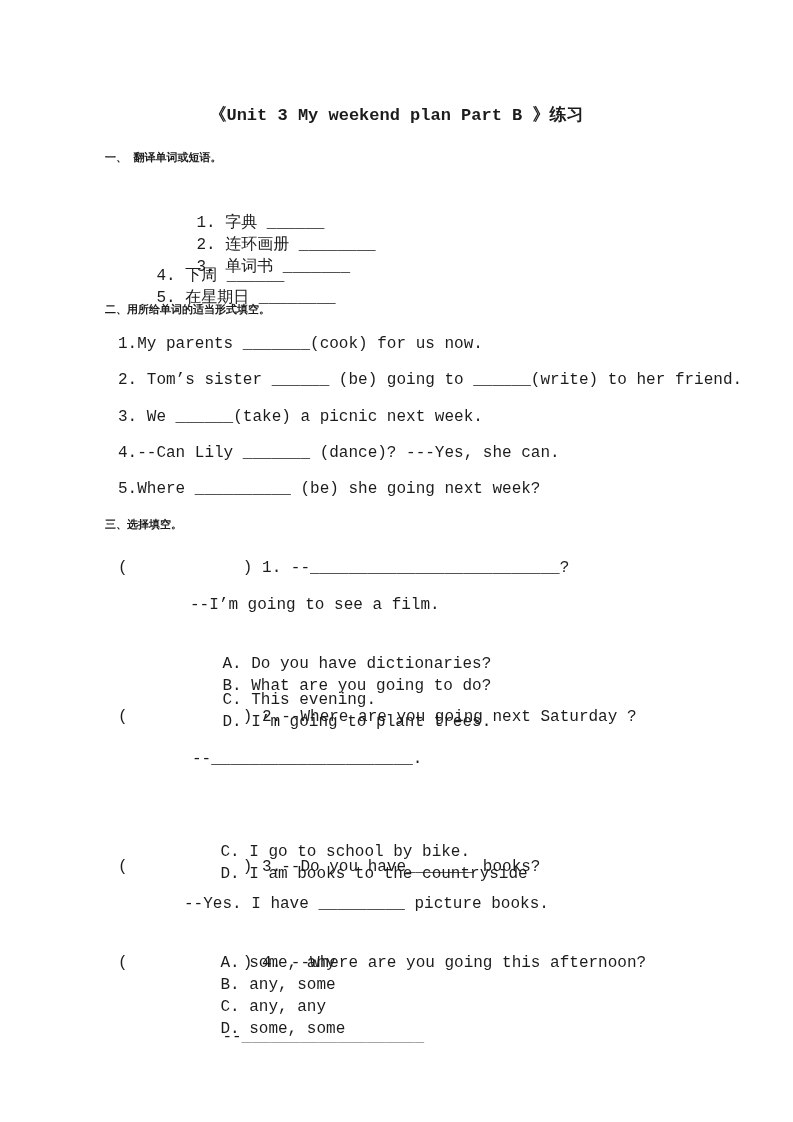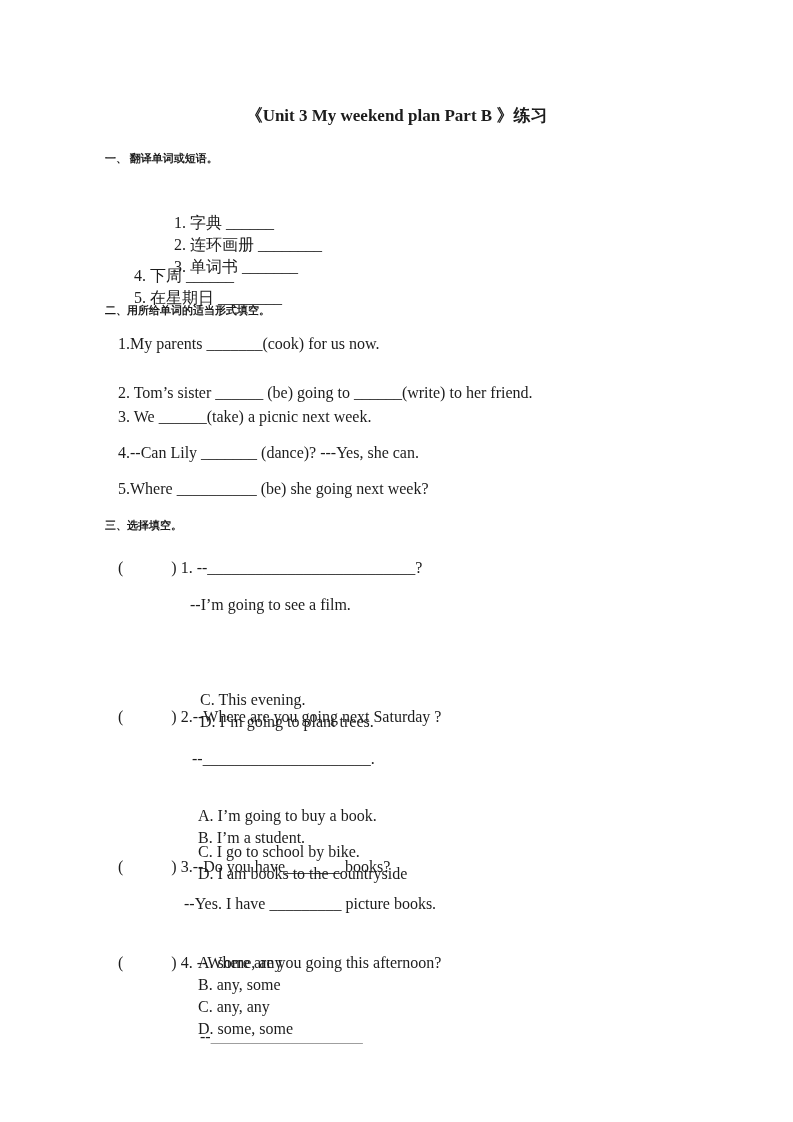--- a/index.html
+++ b/index.html
@@ -5,21 +5,21 @@
   html, body {
     margin: 0;
     padding: 0;
     background: #ffffff;
   }
   .page {
     position: relative;
     width: 793px;
     height: 1122px;
     background: #ffffff;
-    font-family: Liberation Serif, serif;
+    font-family: Liberation Mono, monospace;
     color: #1c1c1c;
     font-size: 16px;
     overflow: hidden;
   }
   .line {
     position: absolute;
     white-space: pre;
     line-height: 22px;
   }
   .title {
@@ -36,21 +36,21 @@
     left: 105px;
   }
   .s1h { top: 147px; }
   .s1r1 { top: 190px; left: 118px; }
   .s1r2 { top: 243px; left: 118px; }
   .s1r1 .item { display: inline-block; margin-right: 38px; margin-left: 40px; }
   .s1r1 .item:last-child, .s1r2 .item:last-child { margin-right: 0; }
   .s1r2 .item { display: inline-block; margin-right: 48px; }
   .s2h { top: 299px; }
   .s2i1 { top: 333px; left: 118px; }
-  .s2i2 { top: 369px; left: 118px; margin-top: 13px; }
+  .s2i2 { top: 369px; left: 118px; }
   .s2i3 { top: 406px; left: 118px; }
   .s2i4 { top: 442px; left: 118px; text-align: center; }
   .s2i5 { top: 478px; left: 118px; }
   .s3h { top: 514px; }
   .q1stem { top: 557px; left: 118px; }
   .q1reply { top: 594px; left: 190px; }
   .q1ab { top: 631px; left: 184px; }
   .q1cd { top: 667px; left: 184px; }
   .q2stem { top: 706px; left: 118px; }
   .q2reply { top: 748px; left: 192px; }
@@ -89,31 +89,31 @@
   <div class="line s2i1">1.My parents _______(cook) for us now.</div>
   <div class="line s2i2">2. Tom’s sister ______ (be) going to ______(write) to her friend.</div>
   <div class="line s2i3">3. We ______(take) a picnic next week.</div>
   <div class="line s2i4">4.--Can Lily _______ (dance)? ---Yes, she can.</div>
   <div class="line s2i5">5.Where __________ (be) she going next week?</div>
 
   <div class="line heading s3h">三、选择填空。</div>
 
   <div class="line q1stem">(            ) 1. --__________________________?</div>
   <div class="line q1reply">--I’m going to see a film.</div>
+  <div class="line q1ab">
+    <span class="col1">A. Do you have dictionaries?</span>
+    <span>B. What are you going to do?</span>
+  </div>
   <div class="line q1cd">
     <span class="col1">C. This evening.</span>
     <span>D. I’m going to plant trees.</span>
   </div>
 
   <div class="line q2stem">(            ) 2.--Where are you going next Saturday ?</div>
   <div class="line q2reply">--_____________________.</div>
-  <div class="line q2ab">
-    <span class="col1">A. I’m going to buy a book.</span>
-    <span>B. I’m a student.</span>
-  </div>
   <div class="line q2cd">
     <span class="col1">C. I go to school by bike.</span>
     <span>D. I am books to the countryside</span>
   </div>
 
   <div class="line q3stem">(            ) 3.--Do you have_______ books?</div>
   <div class="line q3reply">--Yes. I have _________ picture books.</div>
   <div class="line q3opts">
     <span class="w121">A. some, any</span>
     <span class="w114">B. any, some</span>

